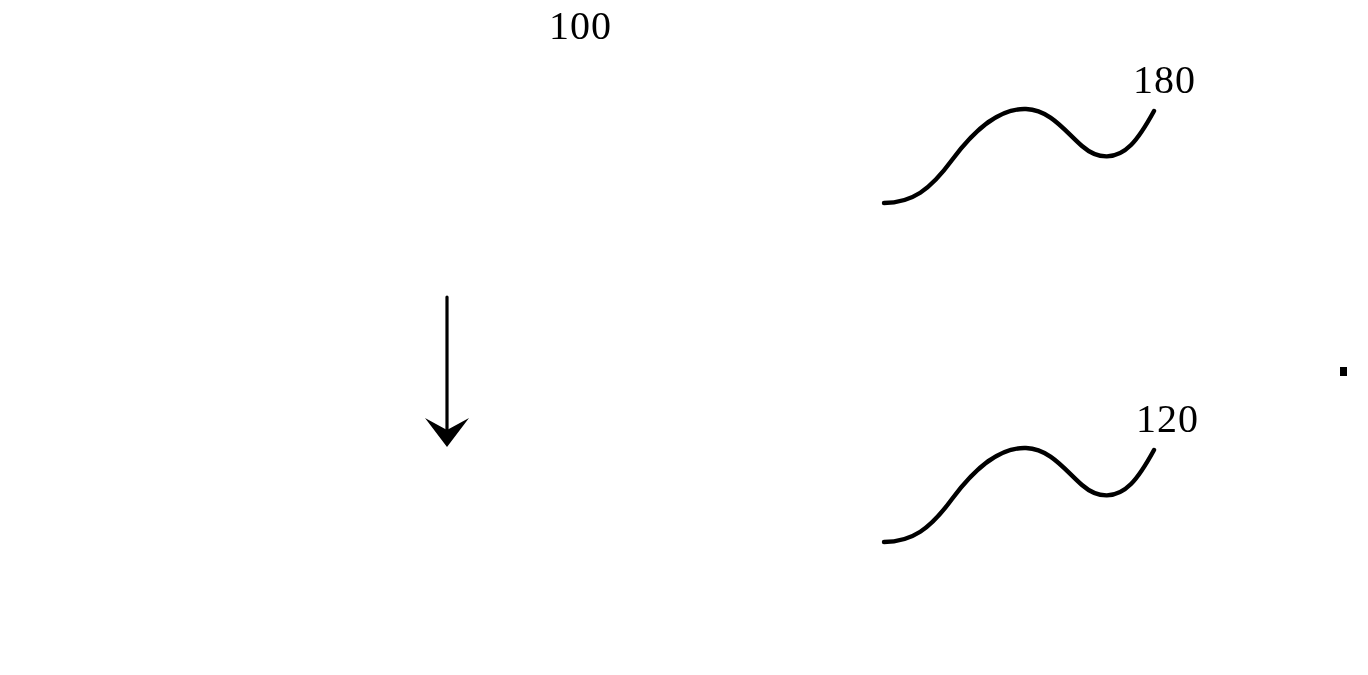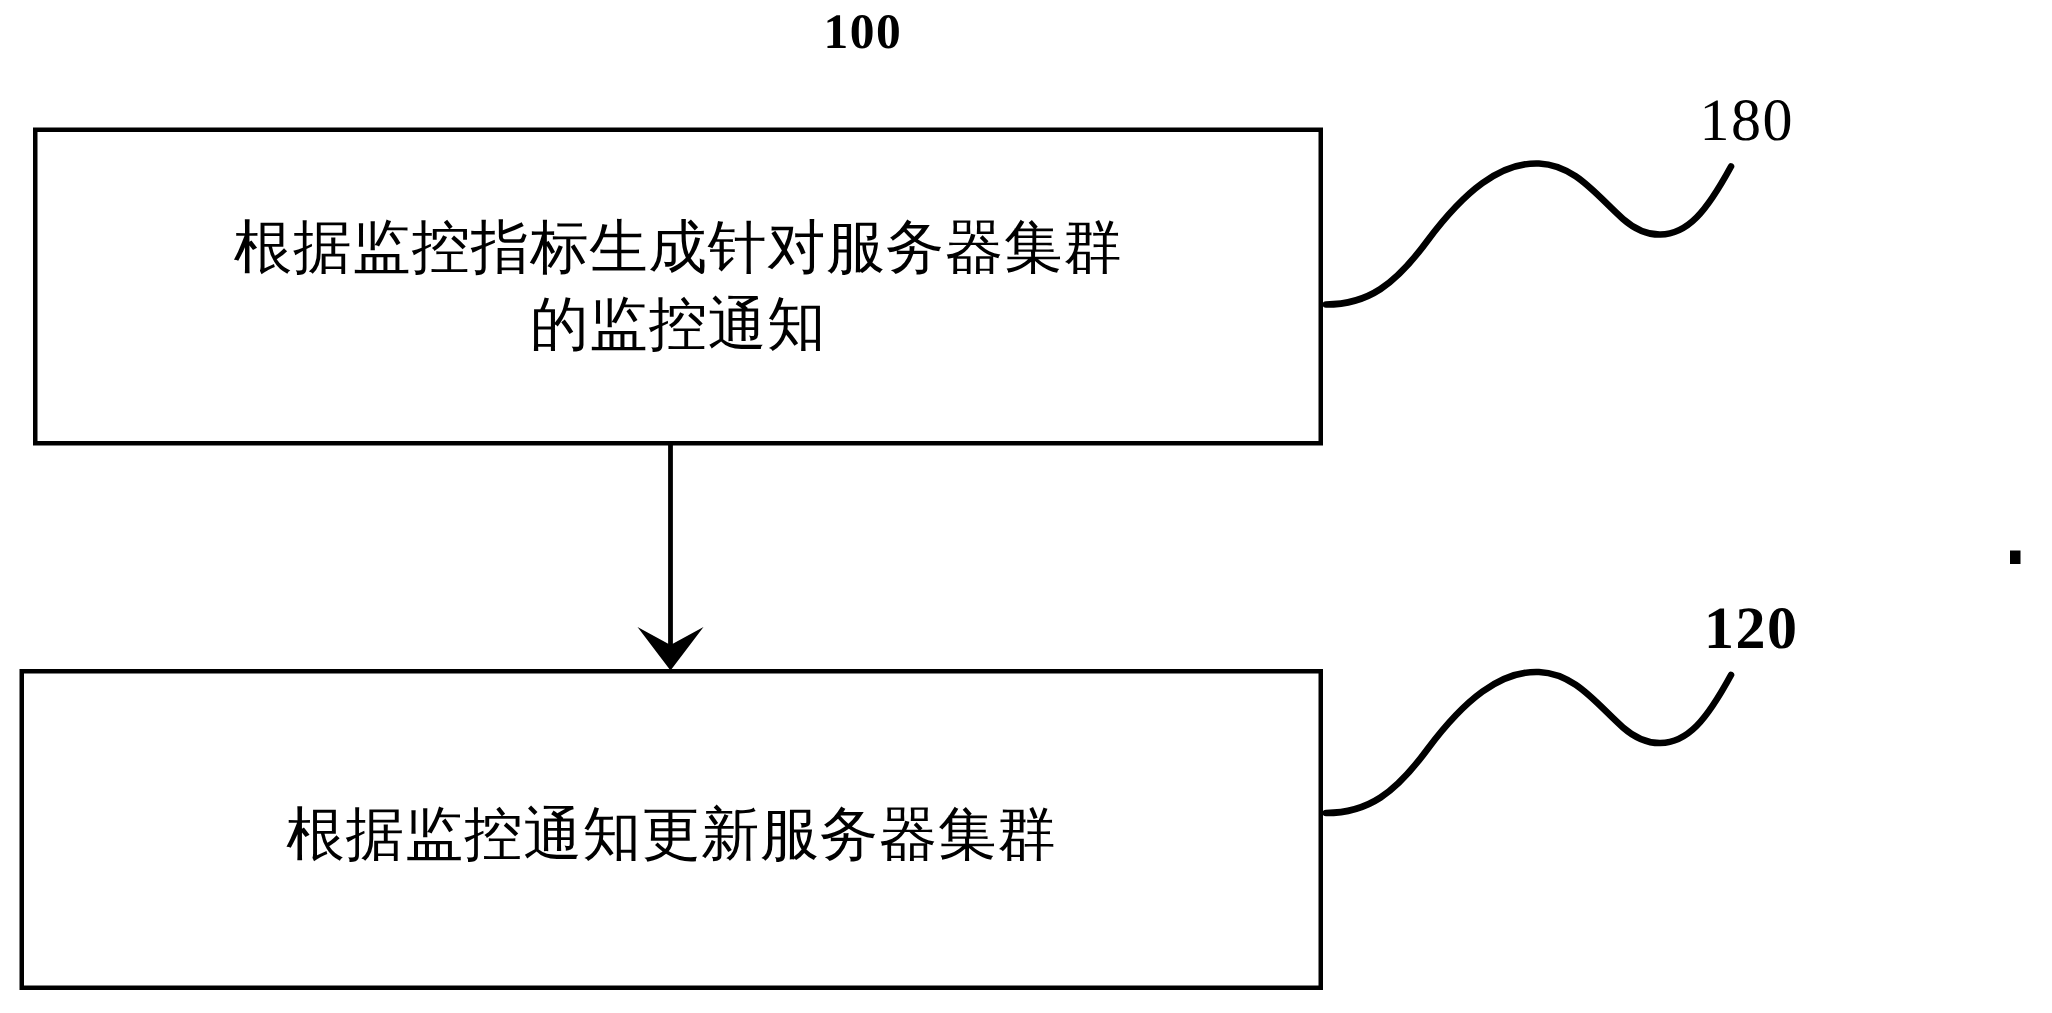--- a/index.html
+++ b/index.html
@@ -60,36 +60,36 @@
   .ref-num {
     position: absolute;
     color: #000000;
     font-family: "Liberation Serif", "DejaVu Serif", serif;
     line-height: 1;
     white-space: nowrap;
   }
   #ref-100 {
     left: 549px;
     top: 6px;
-    font-size: 33px;
-    font-weight: 700;
+    font-size: 40px;
+    font-weight: 400;
     letter-spacing: 1px;
   }
   #ref-110 {
     left: 1133px;
     top: 60px;
     font-size: 40px;
     font-weight: 400;
     letter-spacing: 1px;
   }
   #ref-120 {
     left: 1136px;
     top: 399px;
     font-size: 40px;
-    font-weight: 700;
+    font-weight: 400;
     letter-spacing: 1px;
   }
 
   
   #overlay {
     position: absolute;
     left: 0;
     top: 0;
     width: 1368px;
     height: 675px;
@@ -116,30 +116,23 @@
     stroke: none;
   }
 </style>
 </head>
 <body>
 
 <div id="canvas">
 
   <div class="ref-num" id="ref-100">100</div>
 
-  <div class="proc-box" id="box-110">
-    <div class="proc-text">根据监控指标生成针对服务器集群
-的监控通知</div>
-  </div>
 
   <div class="ref-num" id="ref-110">180</div>
 
-  <div class="proc-box" id="box-120">
-    <div class="proc-text">根据监控通知更新服务器集群</div>
-  </div>
 
   <div class="ref-num" id="ref-120">120</div>
 
   <svg id="overlay" viewBox="0 0 1368 675" xmlns="http://www.w3.org/2000/svg">
 
     <line class="stroke-line" x1="447" y1="297" x2="447" y2="434"></line>
 
     <path class="arrow-head" d="M 425 418 L 447 447 L 469 418 L 447 430 Z"></path>
 
     <path class="leader-curve" d="M 884 203

